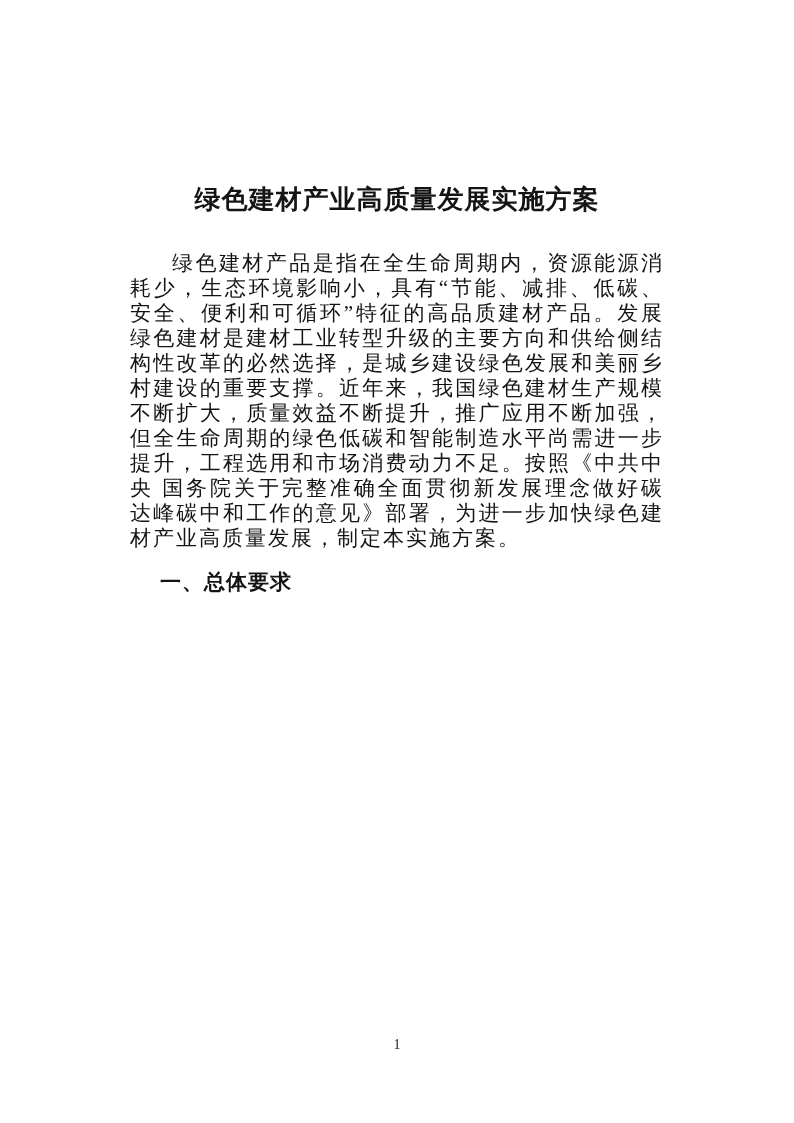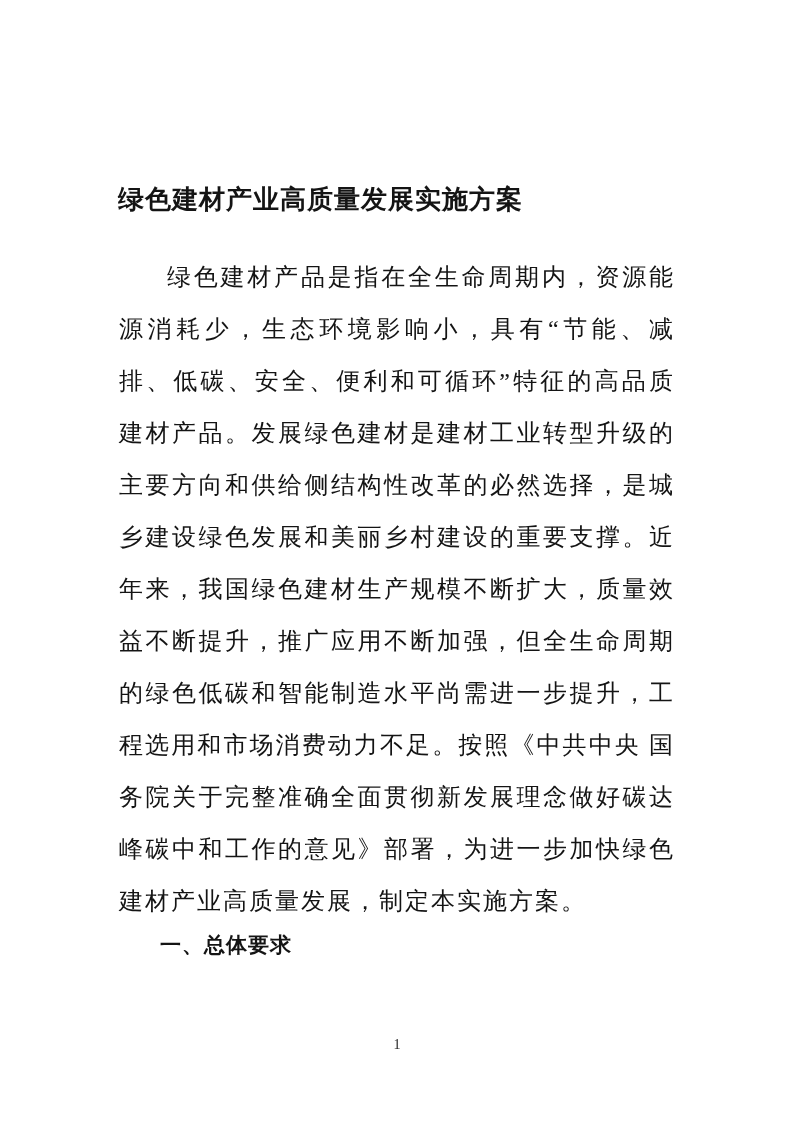--- a/index.html
+++ b/index.html
@@ -15,34 +15,34 @@
     box-sizing: border-box;
     padding: 183px 118px 0 118px;
     font-family: "Liberation Serif", "DejaVu Serif", serif;
     color: #141414;
     overflow: hidden;
   }
   .doc-title {
     font-size: 26px;
     line-height: 34px;
     font-weight: bold;
-    text-align: left;
+    text-align: center;
     letter-spacing: 1px;
     margin: 0 0 34px 0;
   }
   .body-para {
-    font-size: 24px;
-    line-height: 52px;
+    font-size: 21px;
+    line-height: 25px;
     letter-spacing: 2px;
     text-align: justify;
     text-indent: 2em;
-    margin: 1px;
+    margin: 12px;
   }
   .section-heading {
-    font-family: Liberation Mono, monospace;
+    font-family: Liberation Serif, serif;
     font-size: 21px;
     line-height: 38px;
     font-weight: bold;
     letter-spacing: 1px;
     text-indent: 2em;
     margin: 0;
   }
   .page-number {
     position: absolute;
     bottom: 71px;

